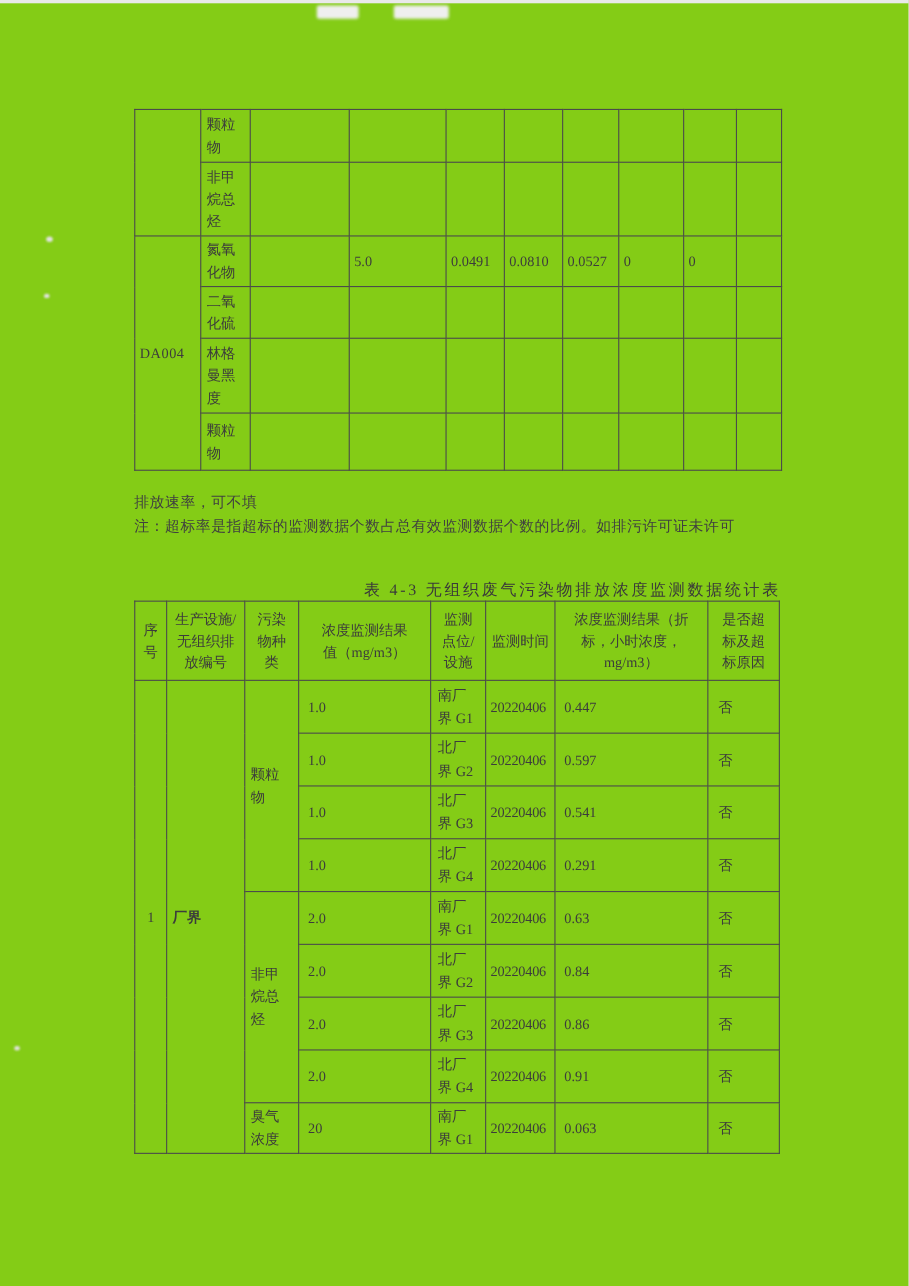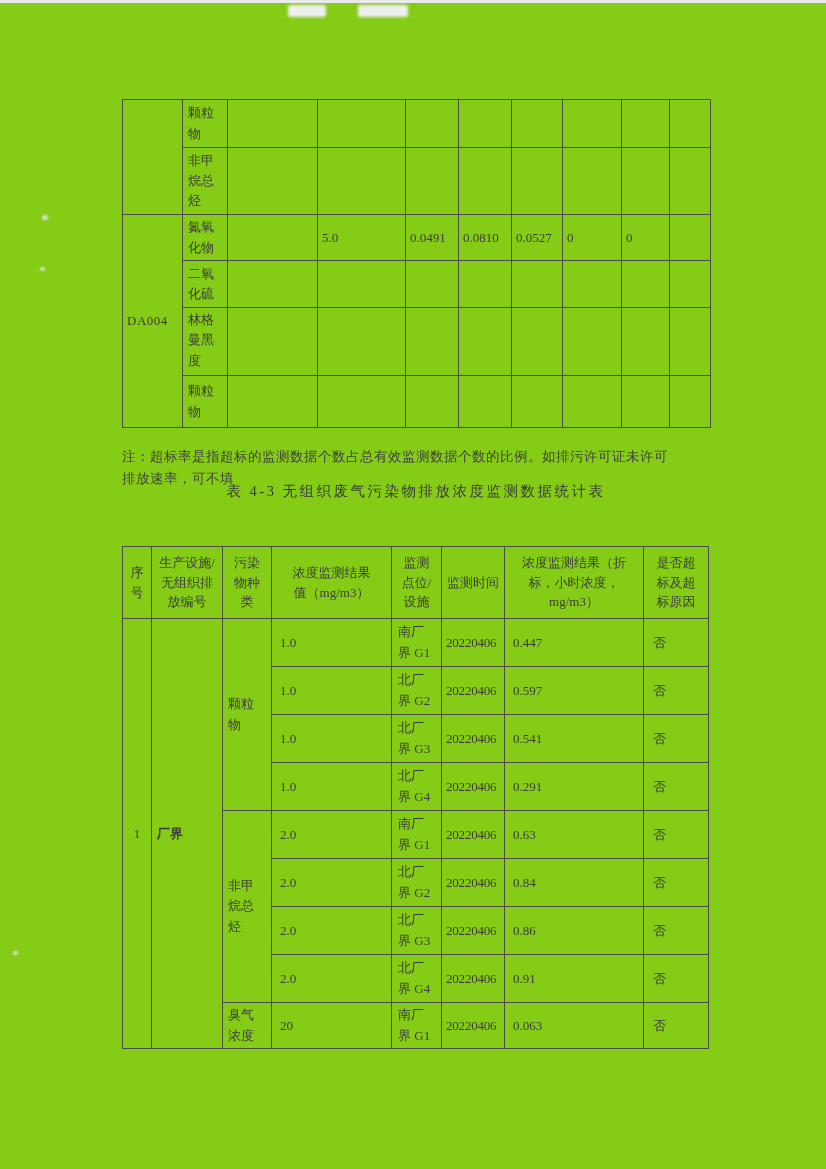--- a/index.html
+++ b/index.html
@@ -17,33 +17,33 @@
     border:1px solid #4b4b4b;
     vertical-align:middle;
     font-weight:normal;
     padding:0;
     overflow:hidden;
   }
   
   .t42 { position:absolute; left:122px; top:96px; width:588px; }
   .t42 td { font-size:13px; }
   .r48 { height:48px; } .r67 { height:67px; } .r46 { height:46px; }
-  .r47 { height:47px; } .r68 { height:68px;font-family:Liberation Mono, monospace; } .r52 { height:52px; }
+  .r47 { height:47px; } .r68 { height:68px; } .r52 { height:52px; }
   .lbl { padding-left:4px; font-size:12.5px; letter-spacing:.5px; }
   .pol { padding-left:5px; white-space:pre-line; line-height:1.55; }
   .v   { padding-left:4px; font-size:12.5px; }
   
   .note {
     position:absolute; left:122px; top:443px; width:592px;
     font-size:13.5px; line-height:1.62; letter-spacing:.5px; color:#404040;
   }
   
   .t43title {
-    position:absolute; left:122px; top:479px; width:588px;
-    text-align:center; font-size:14.5px; letter-spacing:2.5px; color:#3a3a3a;
+    position:absolute; left:122px; top:524px; width:588px;
+    text-align:right; font-size:14.5px; letter-spacing:2.5px; color:#3a3a3a;
   }
   
   .t43 { position:absolute; left:122px; top:543px; width:586px; }
   .t43 tr { height:48px; }
   .t43 tr.hd { height:72px; }
   .t43 tr.last { height:46px; }
   .t43 th {
     font-size:13px; text-align:center; white-space:pre-line; line-height:1.5;
   }
   .t43 td { font-size:13px; }
@@ -156,22 +156,22 @@
       <td></td>
       <td></td>
       <td></td>
       <td></td>
       <td></td>
     </tr>
   </tbody>
     </table>
 
   <div class="note">
+    <div>排放速率，可不填</div>
     <div>注：超标率是指超标的监测数据个数占总有效监测数据个数的比例。如排污许可证未许可</div>
-    <div>排放速率，可不填</div>
   </div>
 
   <div class="t43title">表 4-3 无组织废气污染物排放浓度监测数据统计表</div>
 
   <table class="t43">
     <colgroup>
       <col style="width:29px">
         <col style="width:71px">
         <col style="width:49px">
       <col style="width:120px">

